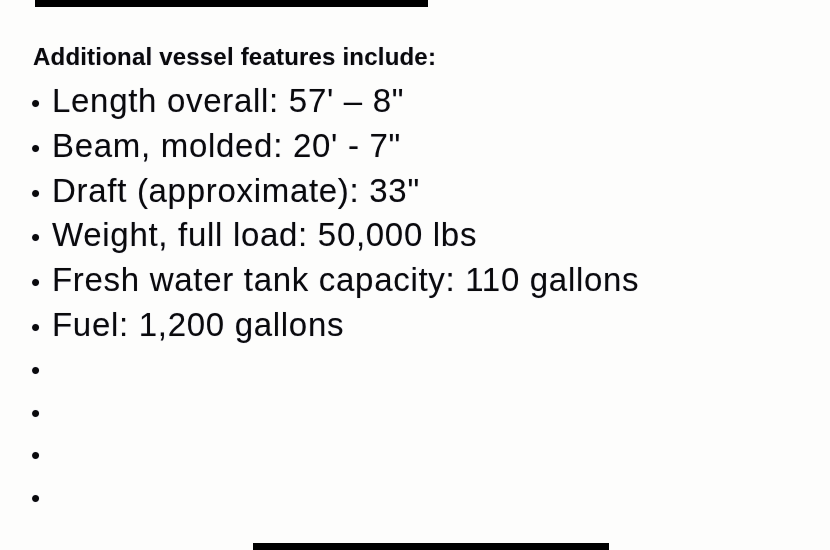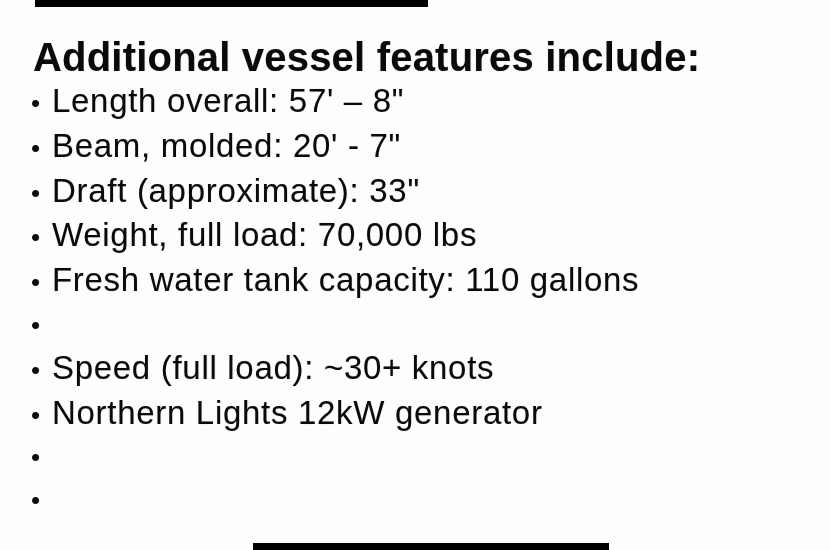--- a/index.html
+++ b/index.html
@@ -27,21 +27,21 @@
     position: absolute;
     left: 33px;
     top: 38px;
     color: var(--fg, #0a0a0c);
     
     filter: blur(0.3px);
     text-shadow: 0 0 1px rgba(45, 45, 120, 0.32);
   }
   .heading {
     margin: 0 0 4px 0;
-    font-size: 40px;
+    font-size: 24px;
     font-weight: 700;
     line-height: 38px;
     letter-spacing: 0.2px;
     white-space: nowrap;
   }
   .features {
     list-style: none;
     margin: 0;
     padding: 0;
     font-size: 33px;
@@ -81,36 +81,35 @@
       <li class="feature">
         <span class="bullet">•</span>
         <span class="feature-text">Beam, molded: 20' - 7"</span>
       </li>
       <li class="feature">
         <span class="bullet">•</span>
         <span class="feature-text">Draft (approximate): 33"</span>
       </li>
       <li class="feature">
         <span class="bullet">•</span>
-        <span class="feature-text">Weight, full load: 70,000 lbs</span>
+        <span class="feature-text">Weight, full load: 50,000 lbs</span>
       </li>
       <li class="feature">
         <span class="bullet">•</span>
         <span class="feature-text">Fresh water tank capacity: 110 gallons</span>
       </li>
       <li class="feature">
         <span class="bullet">•</span>
+        <span class="feature-text">Fuel: 1,200 gallons</span>
       </li>
       <li class="feature">
         <span class="bullet">•</span>
-        <span class="feature-text">Speed (full load): ~30+ knots</span>
       </li>
       <li class="feature">
         <span class="bullet">•</span>
-        <span class="feature-text">Northern Lights 12kW generator</span>
       </li>
       <li class="feature">
         <span class="bullet">•</span>
       </li>
       <li class="feature">
         <span class="bullet">•</span>
       </li>
     </ul>
   </div>
 

